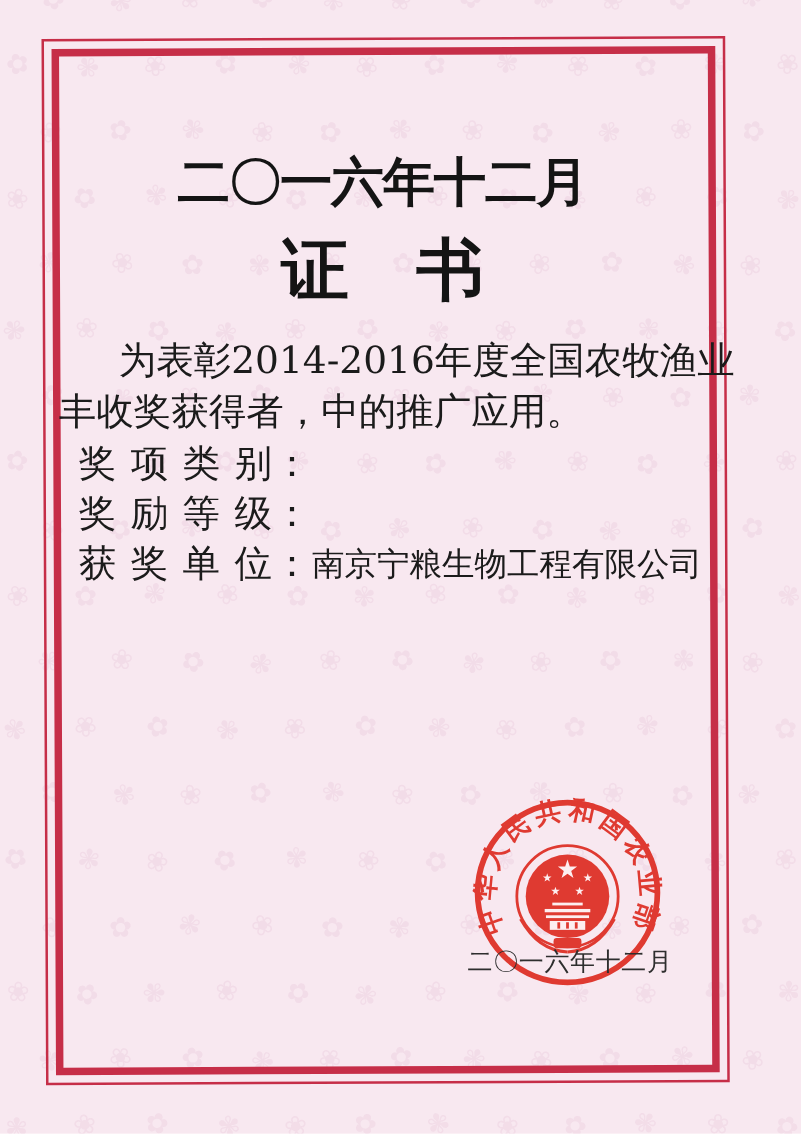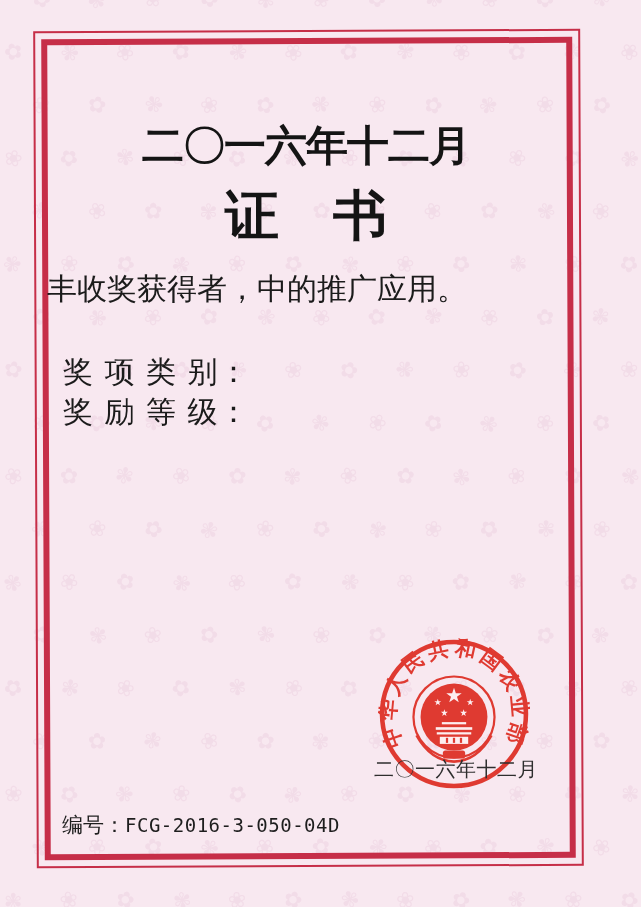--- a/index.html
+++ b/index.html
@@ -272,29 +272,36 @@
     </div>
 
   <div class="border-outer" style="border-color: rgb(198, 46, 72);"></div>
   <div class="border-inner" style="border-color: rgb(198, 46, 72);"></div>
 
   <div class="award-title">二〇一六年十二月</div>
 
   <div class="cert-title">证　书</div>
 
   <div class="preamble">
+    <div class="p-line indent">为表彰2014-2016年度全国农牧渔业</div>
     <div class="p-line">丰收奖获得者，中的推广应用。</div>
   </div>
 
   <div class="fields">
     <div class="field f1">
       <span class="flabel">奖 项 类 别：</span>
     </div>
     <div class="field f3">
       <span class="flabel">奖 励 等 级：</span>
+    </div>
+    <div class="field f4">
+      <span class="flabel">获 奖 单 位：</span>
+      <span class="fvalue">
+        <div>南京宁粮生物工程有限公司</div>
+      </span>
     </div>
   </div>
 
 
   <div class="seal">
     <svg width="152" height="152" viewBox="0 0 150 150">
       <defs>
         <polygon id="star" points="0,-8 1.82,-2.51 7.61,-2.47 2.95,0.96 4.7,6.47 0,3.1 -4.7,6.47 -2.95,0.96 -7.61,-2.47 -1.82,-2.51"></polygon>
         <path id="sealArc" d="M 27.5 108.3 A 58 58 0 1 1 122.5 108.3" fill="none"></path>
       </defs>
@@ -322,17 +329,14 @@
         <rect x="80.8" y="98.5" width="2.2" height="5" class="seal-red-fill" fill="#df3a31"></rect>
         <rect x="64" y="111" width="22" height="8" rx="2.5" class="seal-red-fill" fill="#df3a31"></rect>
         <path d="M38,96 Q52,121 75,122" fill="none" stroke-width="2.5" class="seal-red-stroke" stroke="#df3a31"></path>
         <path d="M112,96 Q98,121 75,122" fill="none" stroke-width="2.5" class="seal-red-stroke" stroke="#df3a31"></path>
       </g>
     </svg>
   </div>
 
   <div class="issue-date">二〇一六年十二月</div>
 
-  <div class="serial">
-    <span>编号：</span><span class="mono">FCG-2016-3-050-04D</span>
-  </div>
 
 </div>
 
 </body></html>

